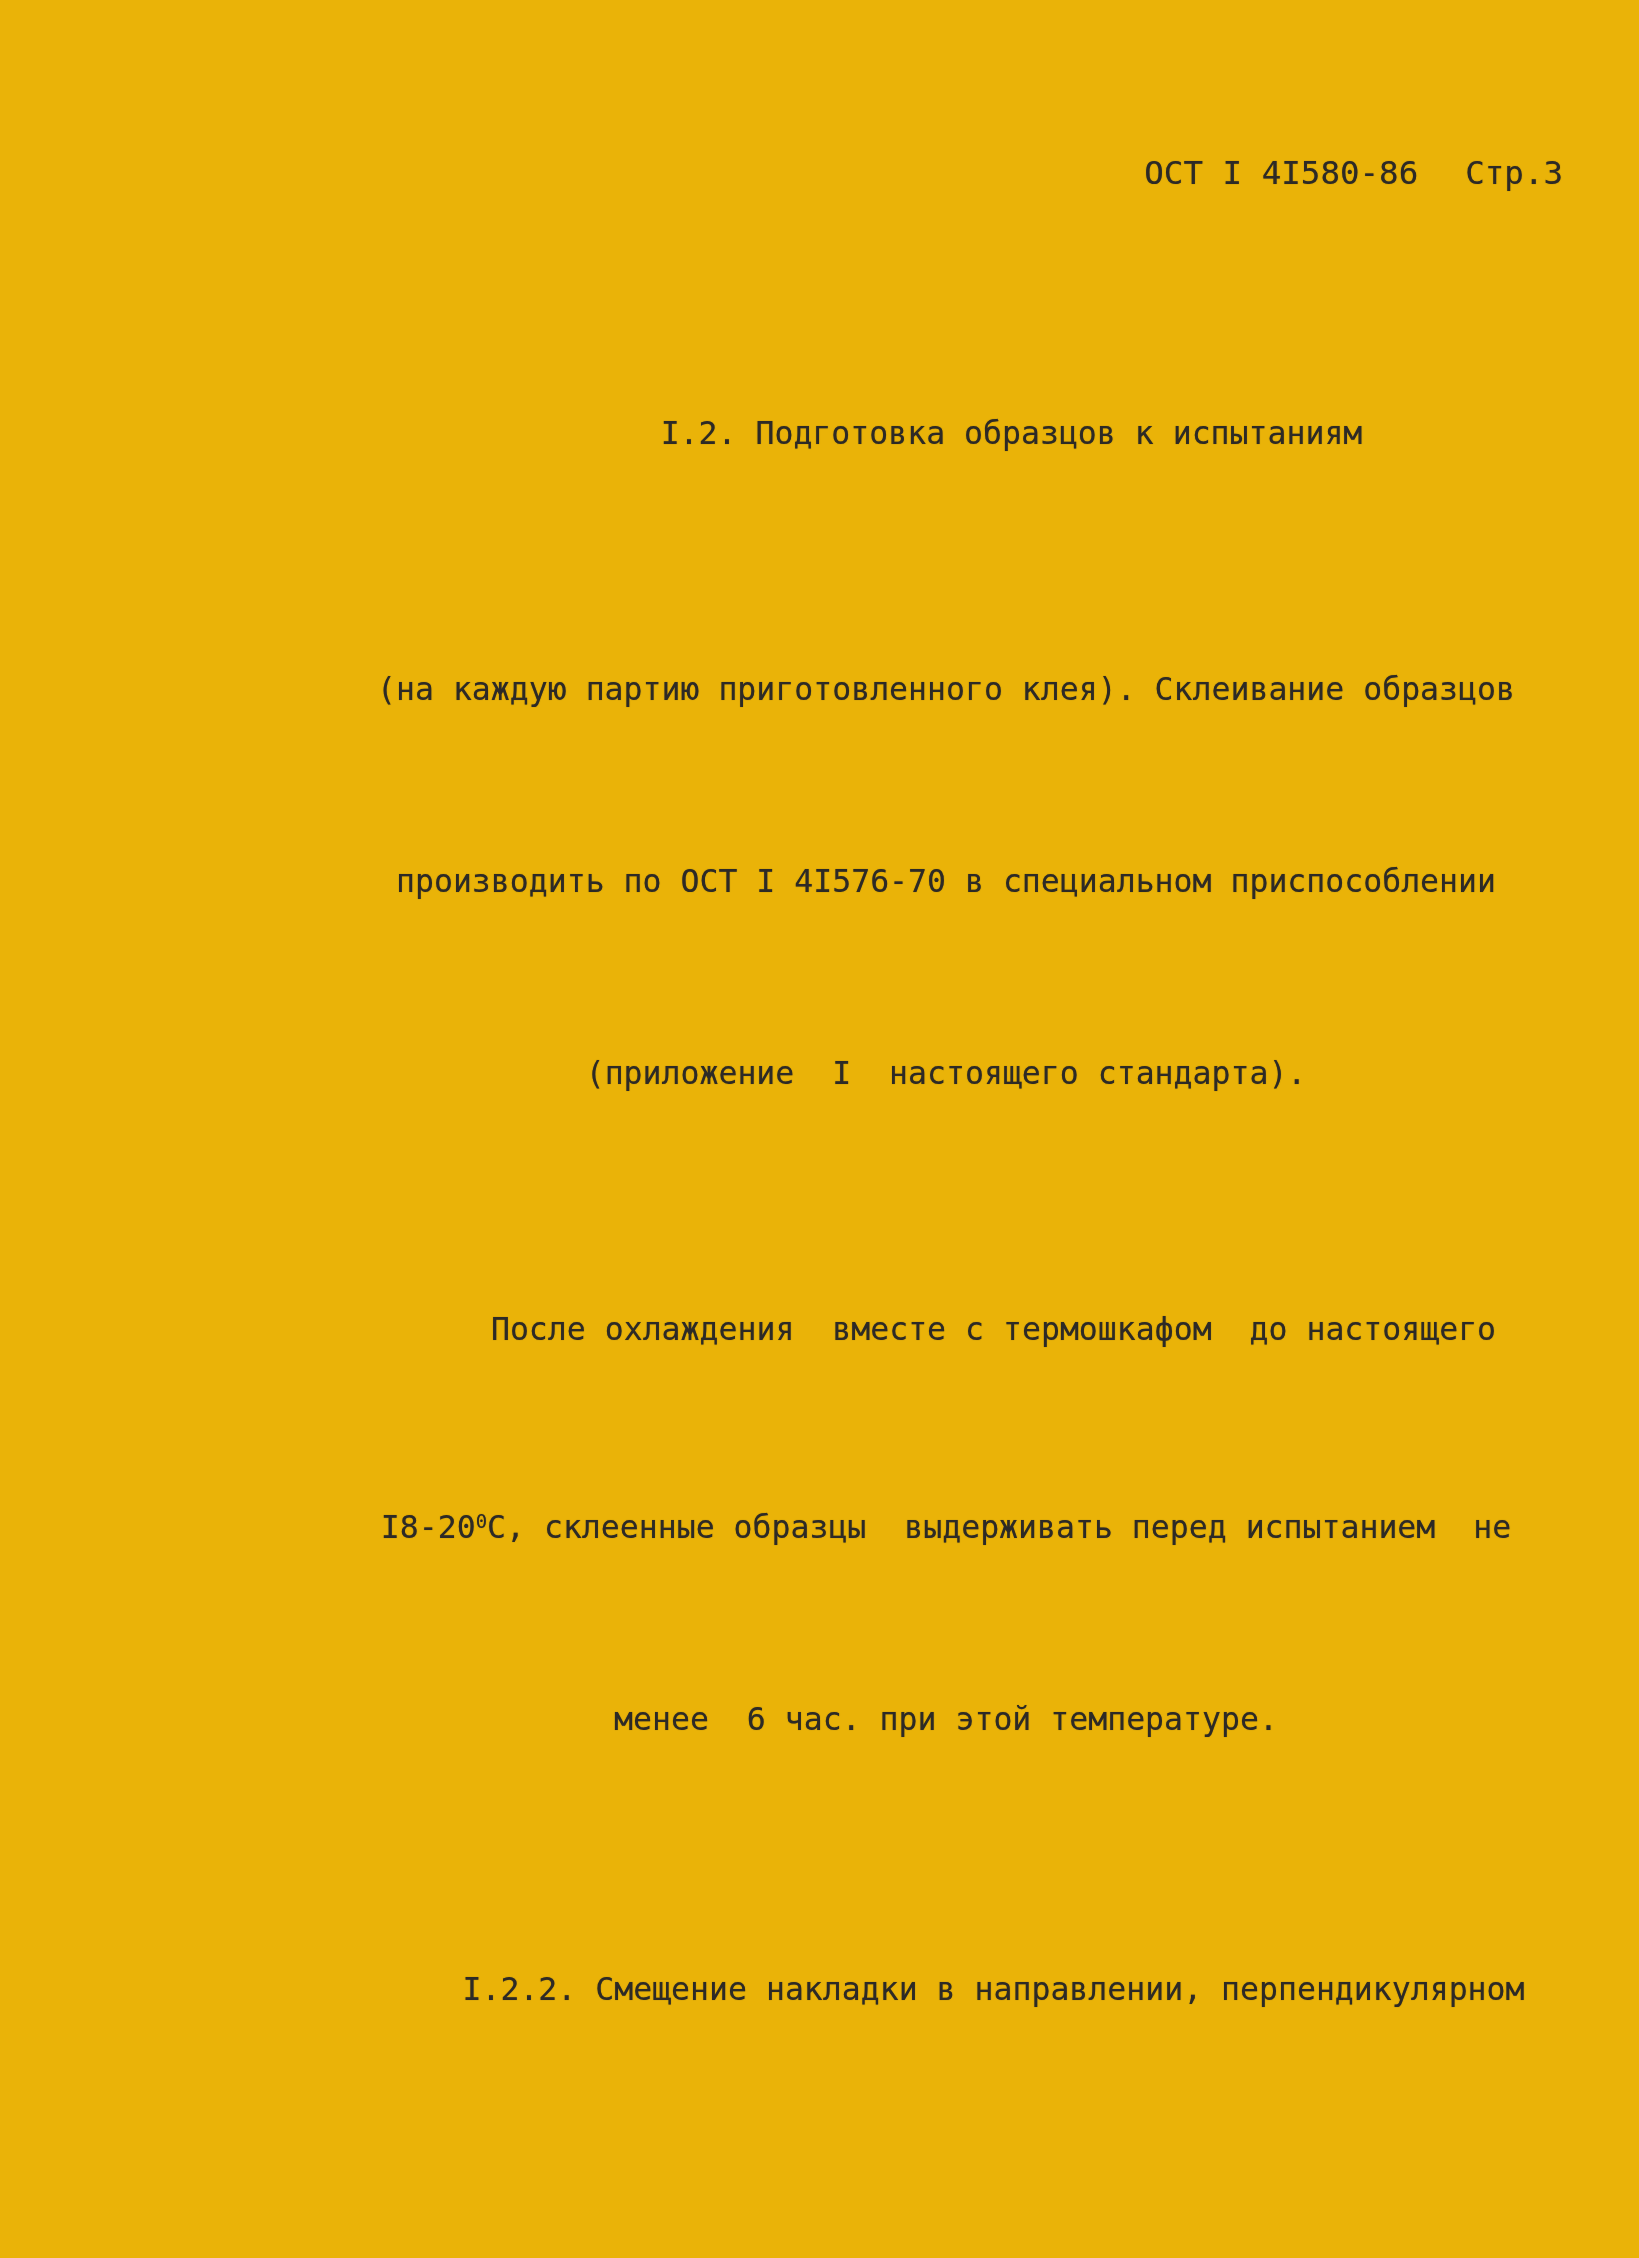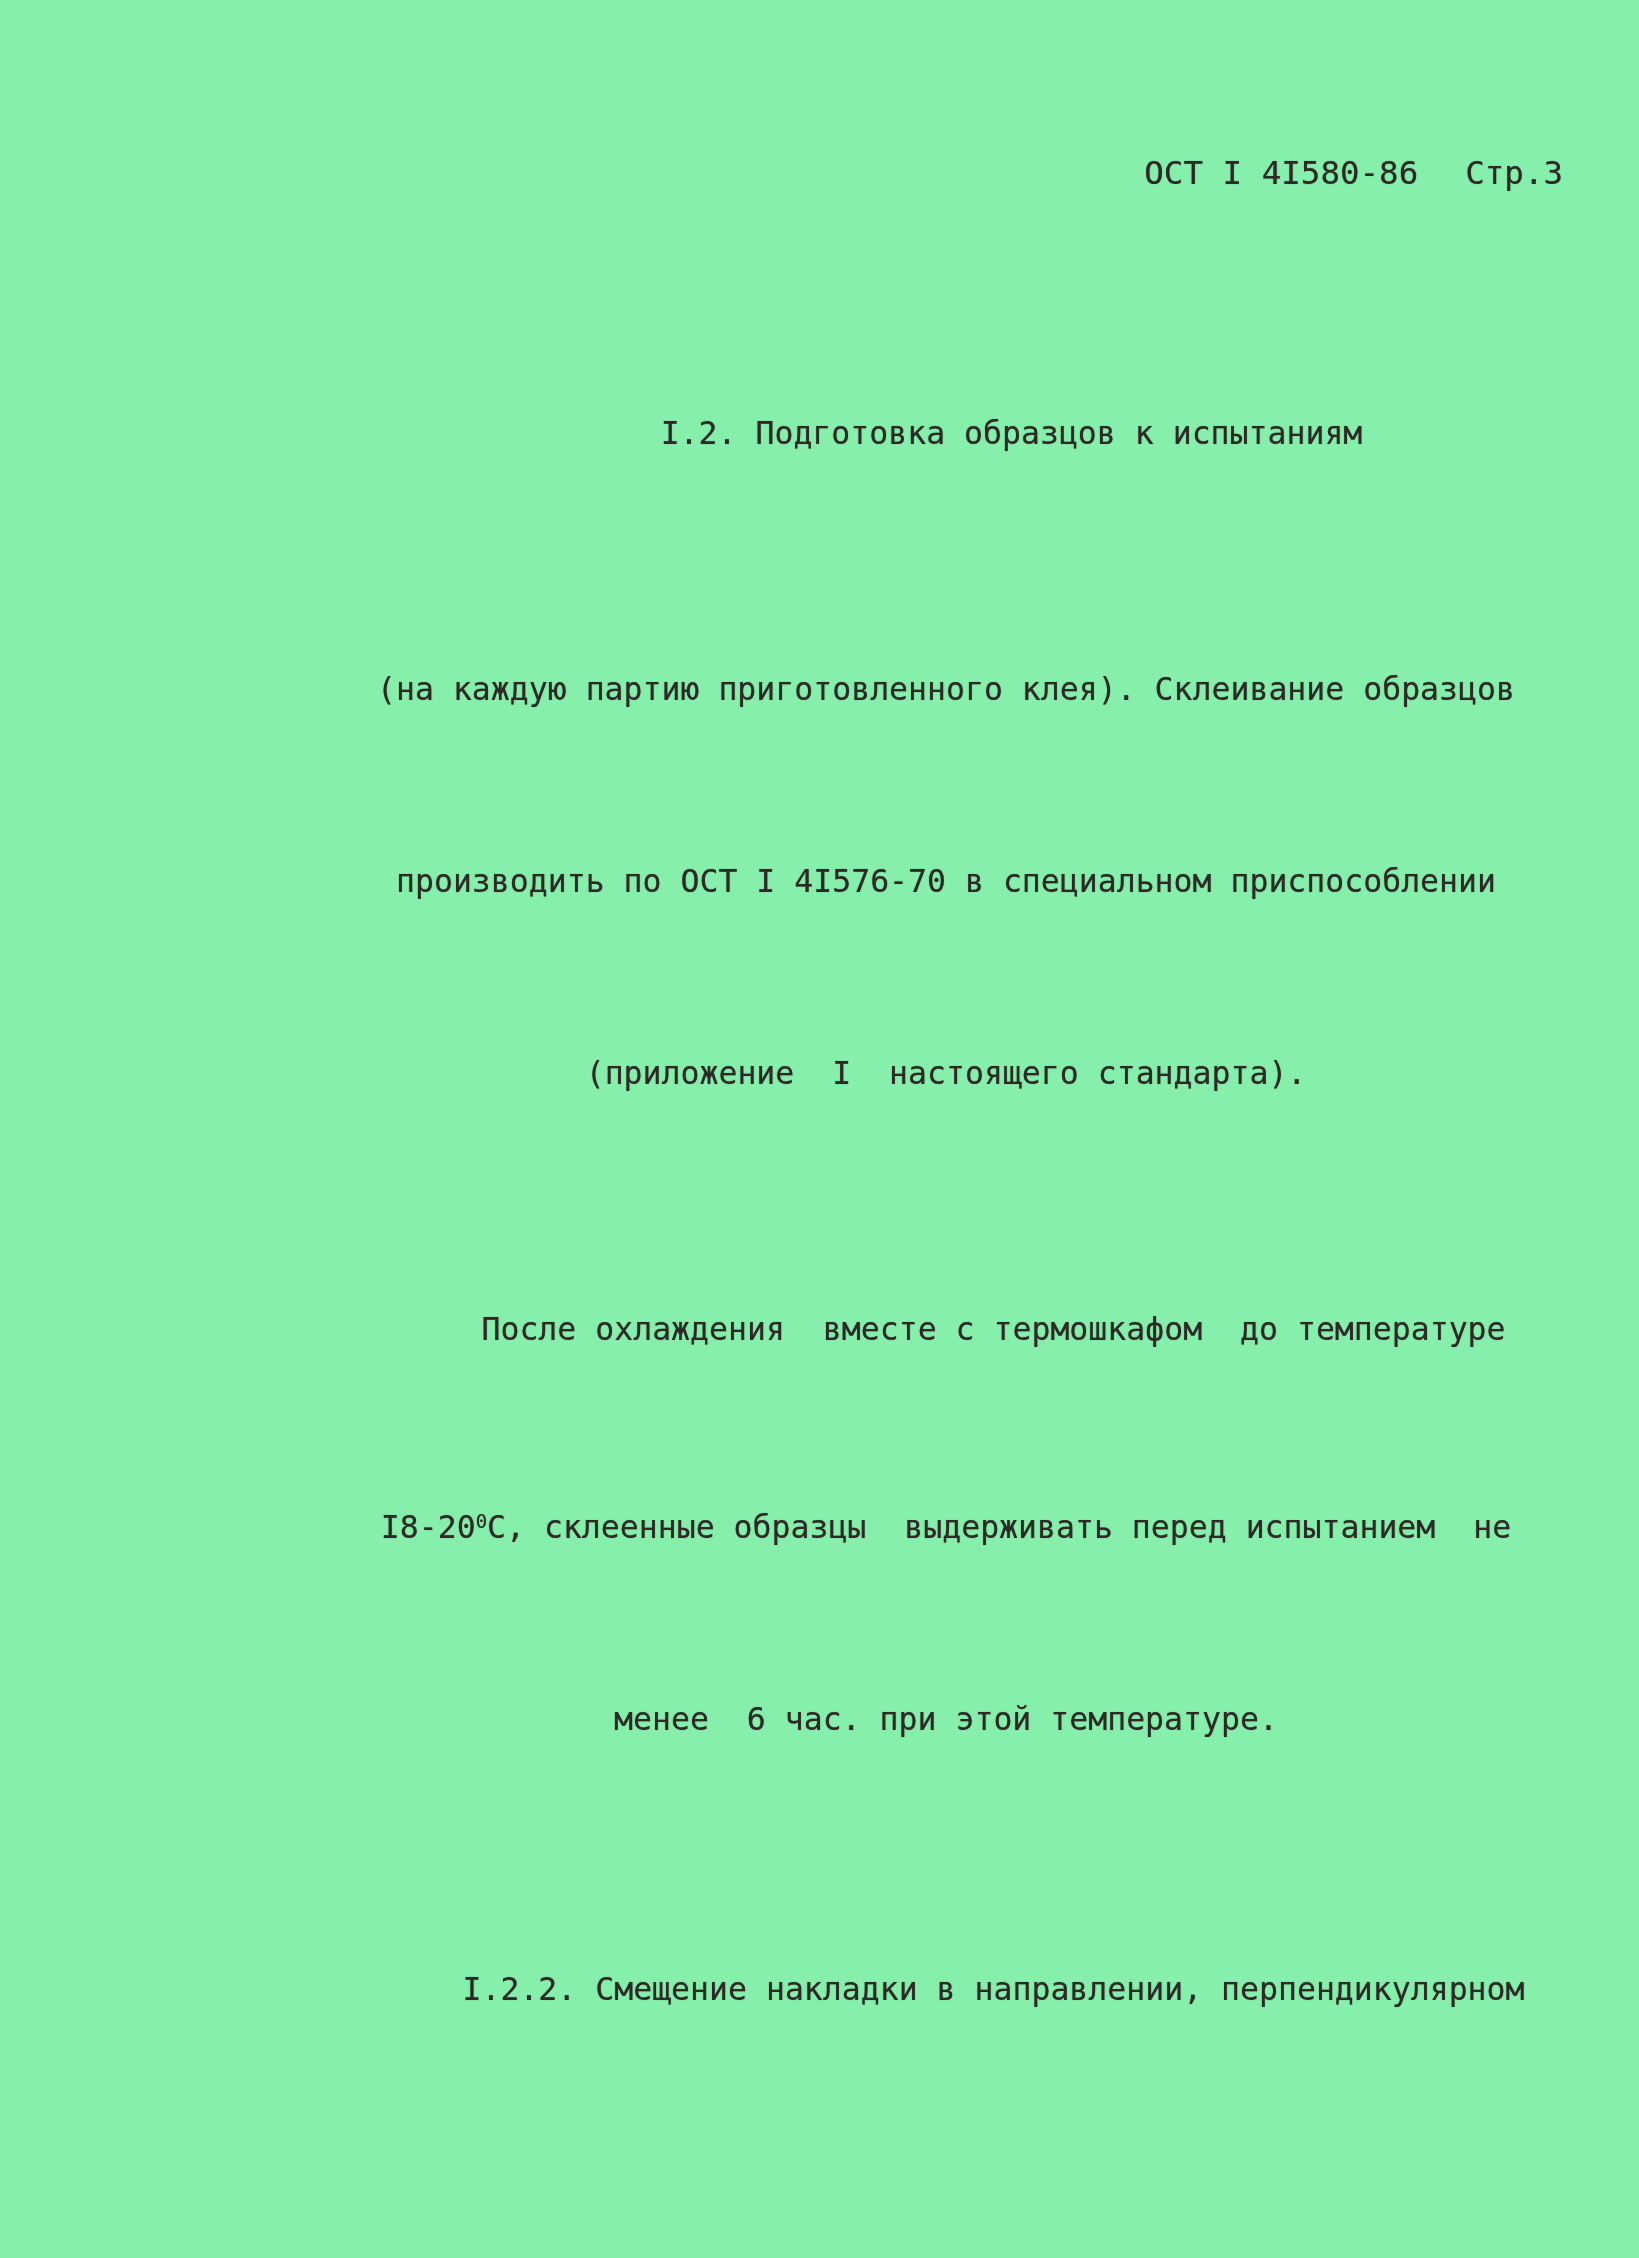--- a/index.html
+++ b/index.html
@@ -1,21 +1,21 @@
 <!DOCTYPE html>
 <html><head>
 <meta charset="utf-8">
 <title>ОСТ I 4I580-86 Стр.3</title>
 <style>
   html, body { margin: 0; padding: 0; background: #ffffff; }
   .page {
     position: relative;
     width: 1639px;
     height: 2259px;
-    background: #86efac;
+    background: #eab308;
     font-family: "DejaVu Sans Mono", monospace;
     color: #2d2a26;
     overflow: hidden;
   }
   .hdr {
     position: absolute;
     left: 1066px;
     top: 116px;
     font-size: 32.5px;
     white-space: pre;
@@ -48,21 +48,21 @@
   </div>
 
   <div class="body">
 
     <div class="line ind2">I.2. Подготовка образцов к испытаниям</div>
 
     <div class="line">(на каждую партию приготовленного клея). Склеивание образцов</div>
     <div class="line">производить по ОСТ I 4I576-70 в специальном приспособлении</div>
     <div class="line">(приложение  I  настоящего стандарта).</div>
 
-    <div class="line ind">После охлаждения  вместе с термошкафом  до температуре</div>
+    <div class="line ind">После охлаждения  вместе с термошкафом  до настоящего</div>
     <div class="line"><span>I8-20</span><sup>0</sup><span>С, склеенные образцы  выдерживать перед испытанием  не</span></div>
     <div class="line">менее  6 час. при этой температуре.</div>
 
     <div class="line ind mt1">I.2.2. Смещение накладки в направлении, перпендикулярном</div>
     
     
 
     
     
 

